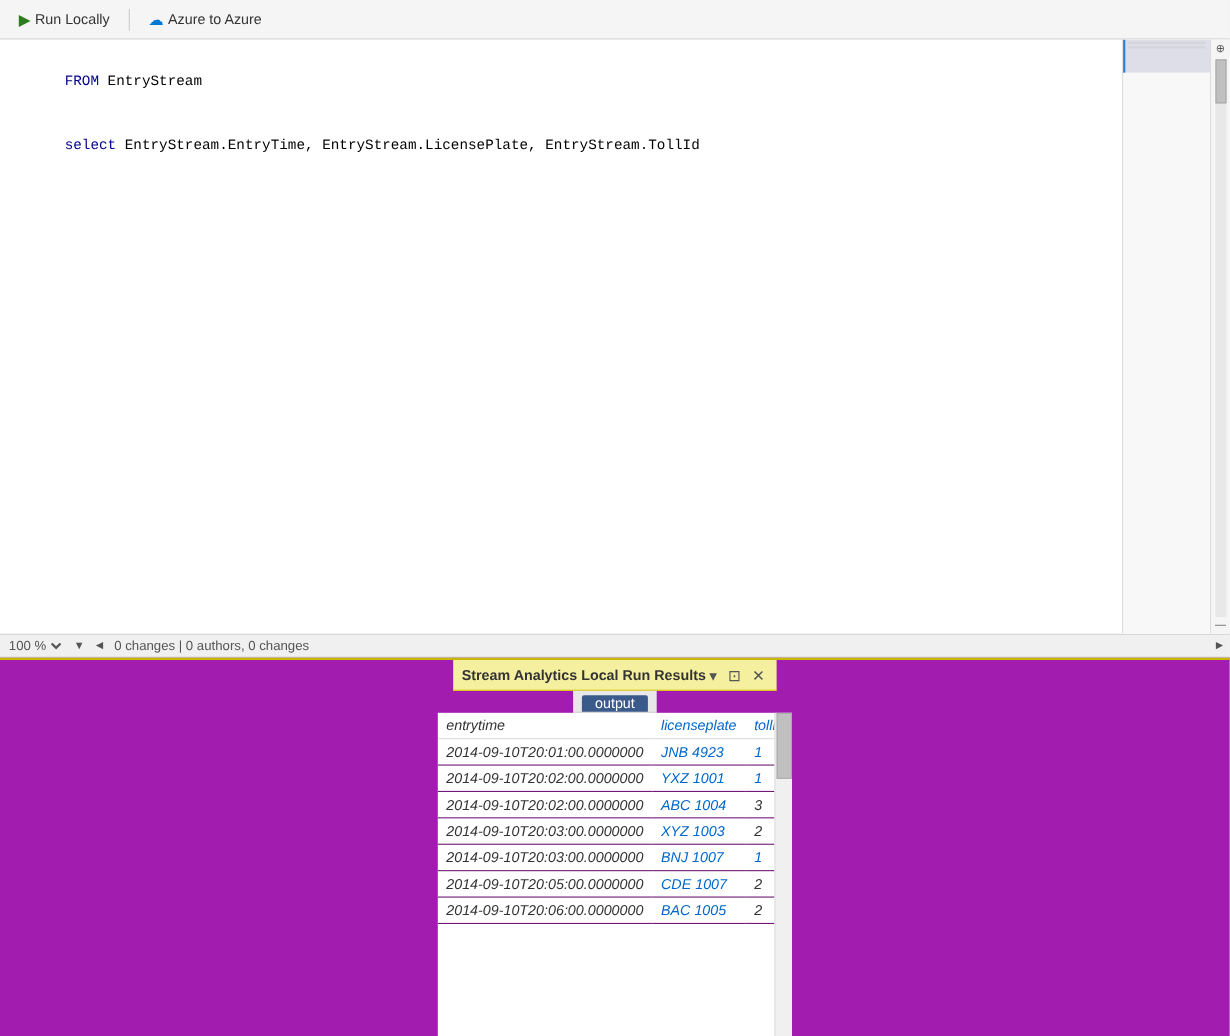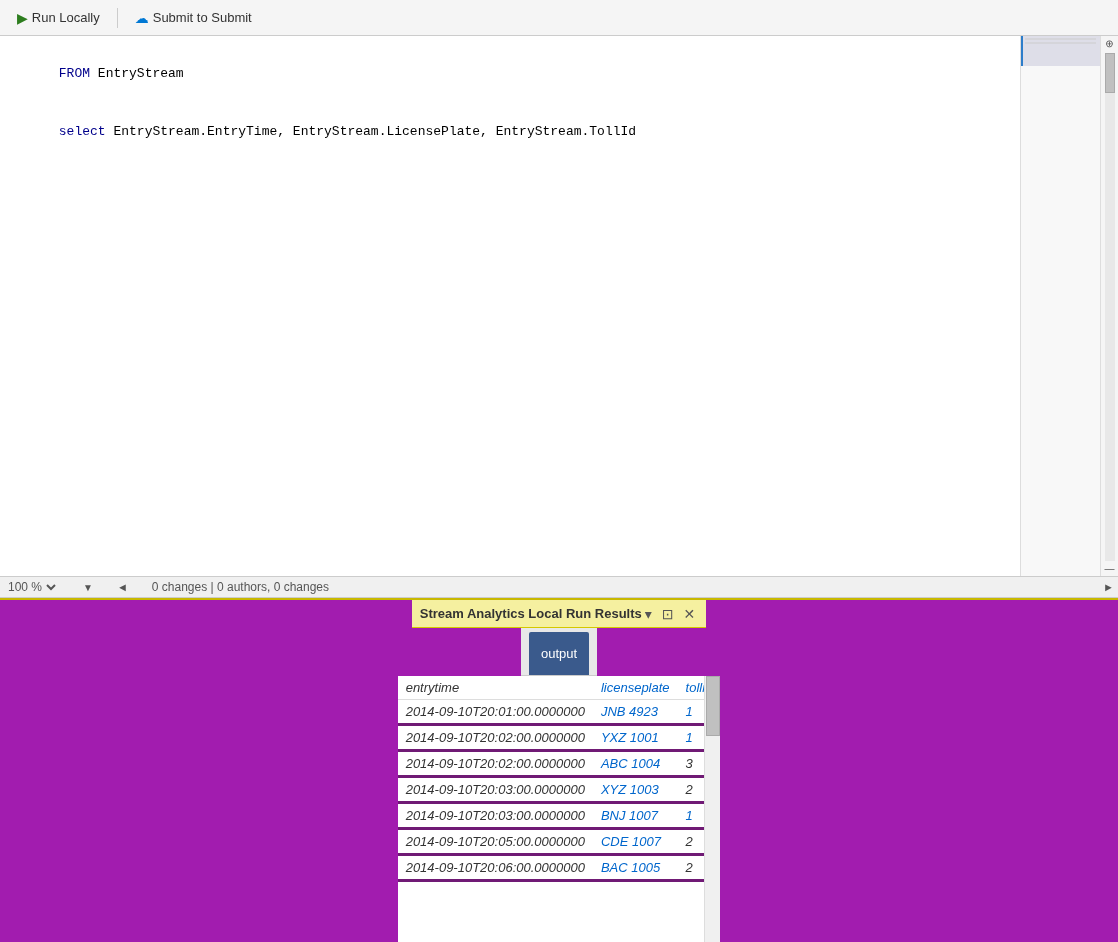--- a/index.html
+++ b/index.html
@@ -117,21 +117,21 @@
 
     
     .status-bar {
       display: flex;
       align-items: center;
       background: #f0f0f0;
       border-top: 1px solid #ccc;
       border-bottom: 1px solid #ccc;
       height: 22px;
       padding: 0 4px;
-      gap: 24px;
+      gap: 8px;
       font-size: 12px;
       color: #555;
     }
     .status-item {
       display: flex;
       align-items: flex-end;
       gap: 2px;
     }
     .zoom-select {
       background: transparent;
@@ -178,21 +178,21 @@
     }
 
     
     .tabs-bar {
       display: flex;
       background: #e8e8e8;
       border-bottom: 1px solid #ccc;
       padding: 4px 8px 0;
     }
     .tab-item {
-      padding: 14px 12px;
+      padding: 0 12px;
       background: #3a5a8c;
       color: #fff;
       font-size: 13px;
       cursor: pointer;
       border-radius: 2px 2px 0 0;
     }
 
     
     .results-table-container {
       flex: 1;
@@ -214,21 +214,21 @@
       color: #0066cc;
       font-weight: normal;
       position: sticky;
       top: 0;
     }
     thead tr th:first-child {
       color: #333;
     }
     tbody tr td {
       padding: 4px 8px;
-      border-bottom: 3px solid #701a75;
+      border-bottom: 1px solid #701a75;
       color: #333;
     }
     tbody tr td.linked {
       color: #0066cc;
     }
 
     
     .results-scroll {
       position: absolute;
       right: 0;
@@ -252,21 +252,21 @@
 <body>
 
 <div class="toolbar">
   <button class="toolbar-btn">
     <span class="run-icon">▶</span>
     <span>Run Locally</span>
   </button>
   <div class="toolbar-separator"></div>
   <button class="toolbar-btn">
     <span style="color:#0078d4; font-size:14px;">☁</span>
-    <span>Submit to Submit</span>
+    <span>Azure to Azure</span>
   </button>
 </div>
 
 <div class="editor-container">
   <div class="editor-main">
     <span class="code-line">
       <span class="kw">FROM</span><span class="plain"> EntryStream</span>
     </span>
     <span class="code-line">
       <span class="kw">select</span><span class="plain"> EntryStream.EntryTime, EntryStream.LicensePlate, EntryStream.TollId</span>

